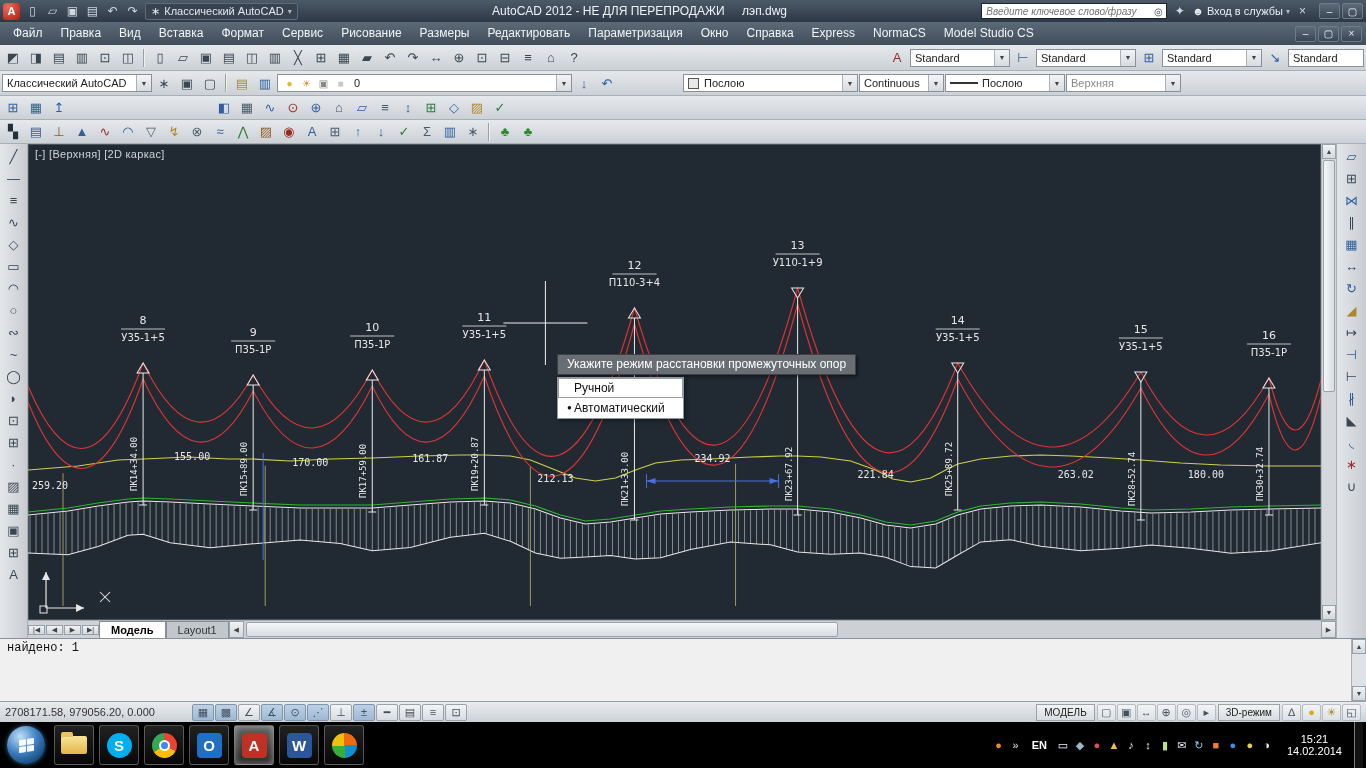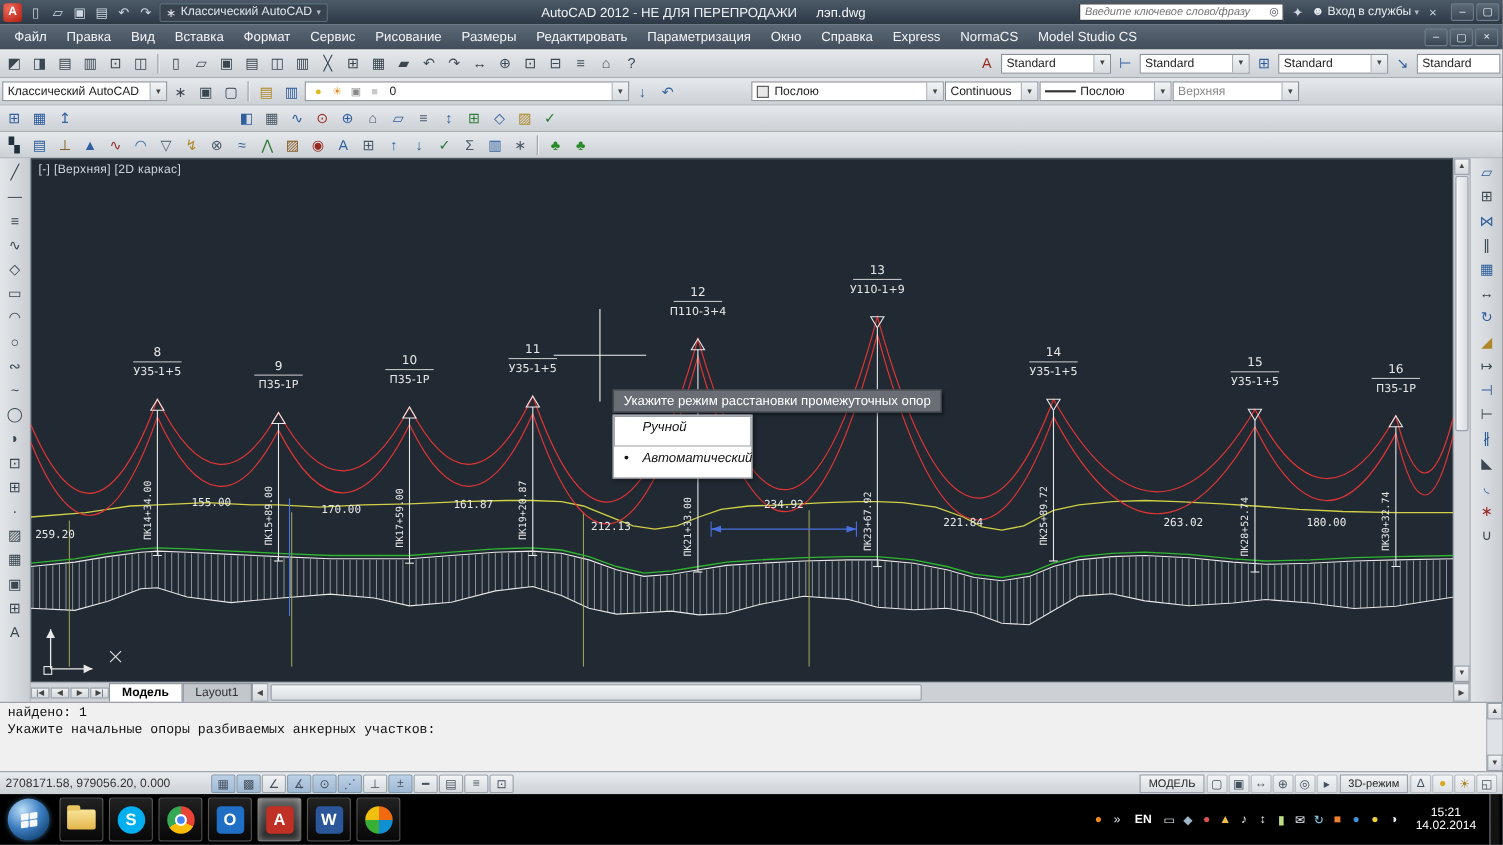--- a/index.html
+++ b/index.html
@@ -50,21 +50,21 @@
 .side-tools{width:28px;flex:0 0 28px;background:linear-gradient(90deg,#e3e6e9,#c9cdd2);display:flex;flex-direction:column;align-items:center;padding-top:2px;gap:1px;border-right:1px solid #a9afb5;overflow:hidden;}
 .side-tools.right{width:30px;flex:0 0 30px;border-right:none;border-left:1px solid #a9afb5;}
 .side-tools .ticon{width:23px;height:21px;}
 .center{flex:1;display:flex;flex-direction:column;min-width:0;}
 .canvas-row{flex:1;display:flex;min-height:0;}
 .canvas{flex:1;position:relative;background:#212a33;overflow:hidden;}
 .canvas svg{position:absolute;inset:0;width:100%;height:100%;display:block;font-family:"DejaVu Sans",sans-serif;}
 .vp-label{position:absolute;top:4px;left:7px;color:#ccd3da;font-size:11px;letter-spacing:.3px;}
 .prompt-tip{position:absolute;left:529px;top:210px;height:21px;line-height:19px;padding:0 9px;background:#696e74;border:1px solid #3c4147;color:#fff;font-size:12px;white-space:nowrap;box-shadow:2px 2px 3px rgba(0,0,0,.45);}
 .dyn-menu{position:absolute;left:529px;top:233px;width:127px;background:#fff;border:1px solid #8f969e;box-shadow:2px 2px 4px rgba(0,0,0,.4);font-size:12px;color:#111;}
-.dm-row{position:relative;height:28px;line-height:20px;padding-left:26px;white-space:nowrap;font-style:italic;}
+.dm-row{position:relative;height:20px;line-height:20px;padding-left:16px;white-space:nowrap;}
 .dm-first{box-shadow:inset 0 0 0 1px #9aa0a6;}
 .dm-mark{position:absolute;left:9px;top:0;font-size:8px;line-height:20px;}
 .vscroll{width:15px;flex:0 0 15px;background:#d4d8dc;border-left:1px solid #b2b8be;display:flex;flex-direction:column;}
 .vs-btn,.hs-btn,.tn{display:flex;align-items:center;justify-content:center;font-size:7px;color:#444;background:linear-gradient(#f0f2f4,#d5d9dd);border:1px solid #98a0a8;}
 .vs-btn{height:15px;}
 .vs-track{flex:1;position:relative;}
 .vs-thumb{position:absolute;left:1px;right:1px;top:1px;height:52%;background:linear-gradient(90deg,#f4f6f8,#d9dde1);border:1px solid #9aa2aa;border-radius:2px;}
 .tabrow{height:18px;flex:0 0 18px;display:flex;align-items:stretch;background:#cfd3d7;border-top:1px solid #a9afb5;font-size:11px;}
 .tn{width:17px;}
 .tab{padding:0 11px;display:flex;align-items:center;border:1px solid #888f96;border-bottom:none;white-space:nowrap;}
@@ -721,21 +721,20 @@
         <div class="ticon" style="color: rgb(47, 95, 158);">◟</div>
         <div class="ticon" style="color: rgb(154, 42, 32);">∗</div>
         <div class="ticon" style="color: rgb(58, 70, 80);">∪</div>
       </div>
   </div>
 
   <div class="cmdline">
     <div class="cmd-text">
       <div class="cmd-hist">
         <div class="ln">найдено: 1</div>
-        <div class="ln">Укажите начальные опоры разбиваемых анкерных участков:</div>
       </div>
     </div>
     <div class="cmd-scroll">
       <span class="vs-btn">▲</span>
       <span class="vs-btn">▼</span>
     </div>
   </div>
 
   <div class="statusbar">
     <div class="coords">2708171.58, 979056.20, 0.000</div>

